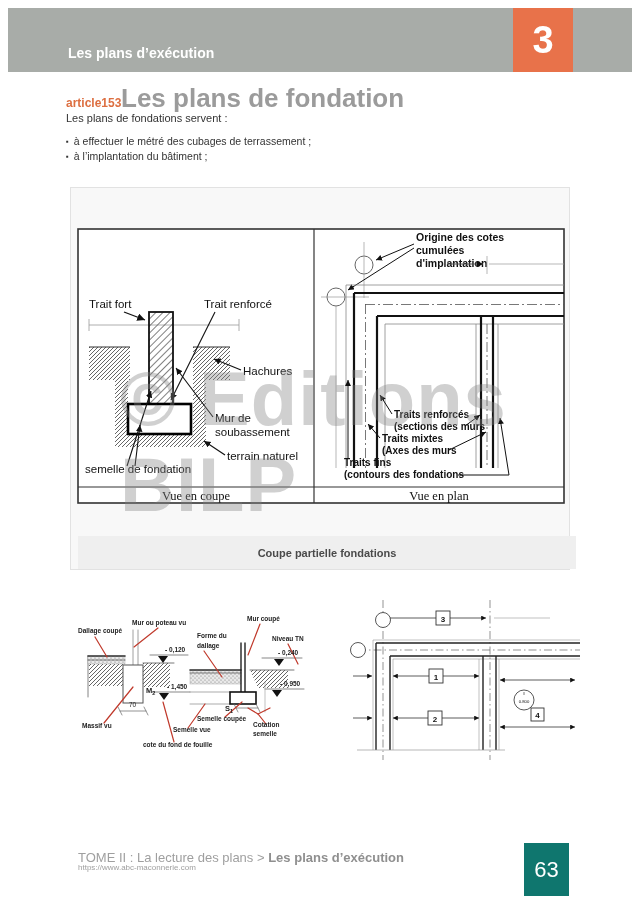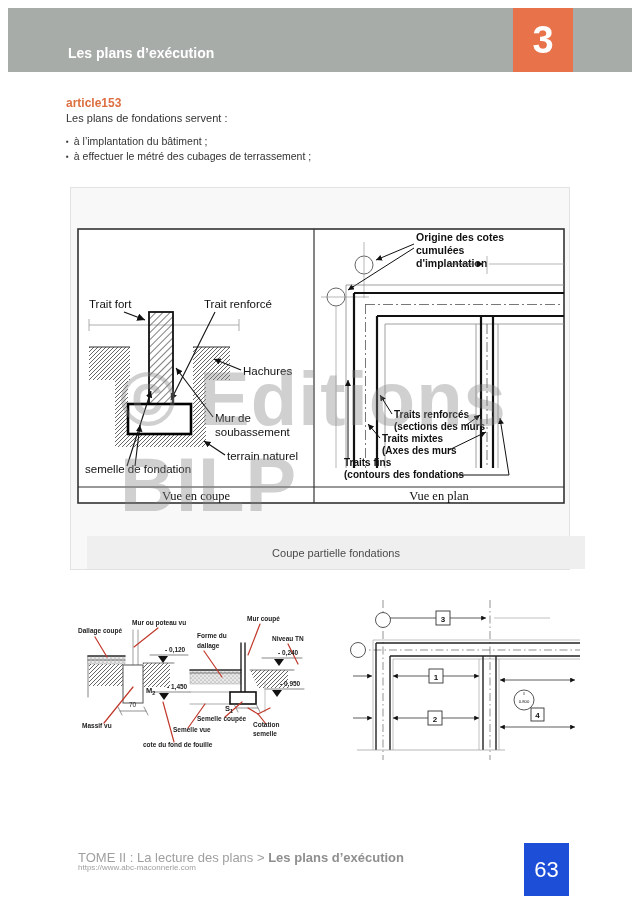--- a/index.html
+++ b/index.html
@@ -20,62 +20,63 @@
   .intro{position:absolute;left:66px;top:112px;margin:0;font-size:11px;color:#333;text-align:right;}
 
   .bullets{position:absolute;left:66px;top:135px;margin:0;padding:0;list-style:none;font-size:10.5px;color:#333;}
   .bullets li{line-height:13.5px;}
   .bullets li::before{content:"▪";font-size:8px;margin-right:5px;position:relative;top:-1px;color:#333;}
 
   
   .fig-panel{position:absolute;left:70px;top:187px;width:500px;height:383px;margin:0;
              background:#f8f8f8;border:1px solid #e2e2e2;box-sizing:border-box;}
   .fig-panel svg{position:absolute;left:6px;top:40px;}
-  .fig-caption{position:absolute;left:16px;bottom:0;width:100%;height:33px;background:#efefef;
+  .fig-caption{position:absolute;left:7px;bottom:0;width:100%;height:33px;background:#efefef;
                display:flex;align-items:center;justify-content:center;
-               font-size:11px;font-weight:normal;color:#4a4a4a;}
+               font-size:11px;font-weight:bold;color:#4a4a4a;}
 
   
   .watermark{position:absolute;left:72px;top:356px;z-index:6;pointer-events:none;
              color:rgba(132,132,132,0.38);font-weight:bold;font-size:76px;line-height:86px;
              letter-spacing:1px;white-space:nowrap;padding-left:48px;}
 
   
   .detail-section{position:absolute;left:62px;top:597px;}
   .detail-plan{position:absolute;left:345px;top:592px;}
 
   
   .crumb{position:absolute;left:78px;top:853px;font-size:13px;color:#9f9f9f;line-height:9.5px;}
   .crumb b{color:#8f8f8f;}
   .url{position:absolute;left:78px;top:863px;font-size:8px;color:#9f9f9f;}
-  .pagenum-box{position:absolute;left:524px;top:843px;width:45px;height:53px;background:#1d4ed8;
+  .pagenum-box{position:absolute;left:524px;top:843px;width:45px;height:53px;background:#0f766e;
                display:flex;align-items:center;justify-content:center;}
   .pagenum-box span{color:#fff;font-size:22px;}
 
   text{font-family:"Liberation Sans",sans-serif;}
   .serifcell{font-family:"Liberation Serif","DejaVu Serif",serif;}
 </style>
 </head>
 <body>
 
 <div class="page">
 
   <header class="topbar">
     <span class="topbar-title">Les plans d’exécution</span>
     <div class="chapter-box">
       <span>3</span>
     </div>
   </header>
 
   <span class="article-tag">article153</span>
+  <h1 class="article-title">Les plans de fondation</h1>
   <p class="intro">Les plans de fondations servent :</p>
 
   <ul class="bullets">
+    <li>à effectuer le métré des cubages de terrassement ;</li>
     <li>à l’implantation du bâtiment ;</li>
-    <li>à effectuer le métré des cubages de terrassement ;</li>
   </ul>
 
   <figure class="fig-panel">
     <svg width="488" height="276" viewBox="0 0 488 276">
       <defs>
         <pattern id="h1" patternUnits="userSpaceOnUse" width="5" height="5" patternTransform="rotate(45)">
           <line x1="0" y1="0" x2="0" y2="5" stroke="#555" stroke-width="1.5"></line>
         </pattern>
         <pattern id="h2" patternUnits="userSpaceOnUse" width="8" height="8">
           <line x1="0" y1="8" x2="8" y2="0" stroke="#666" stroke-width="1"></line>

